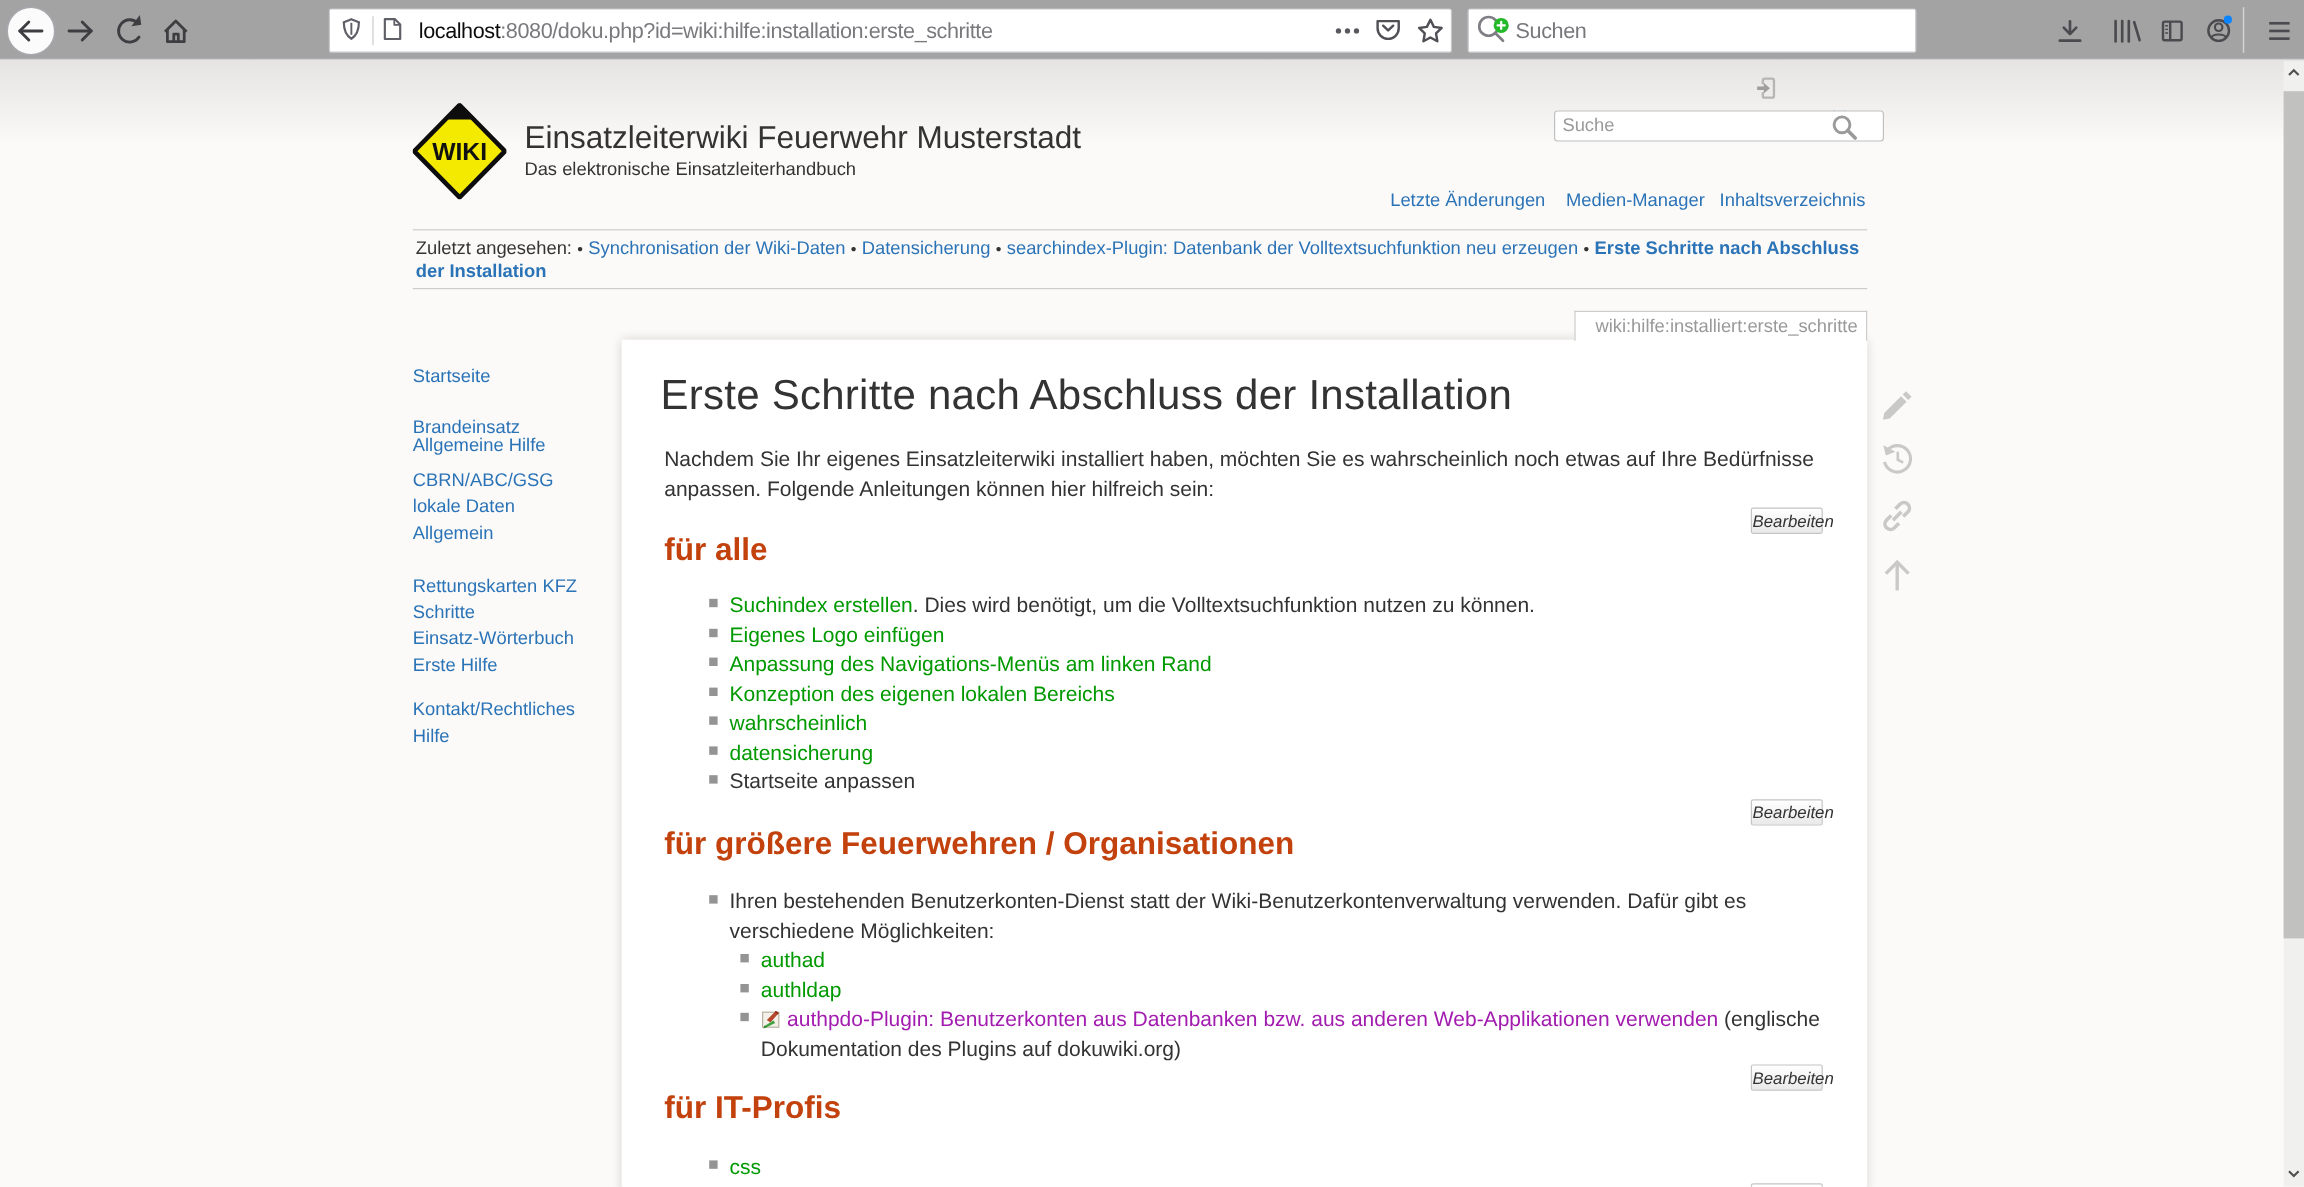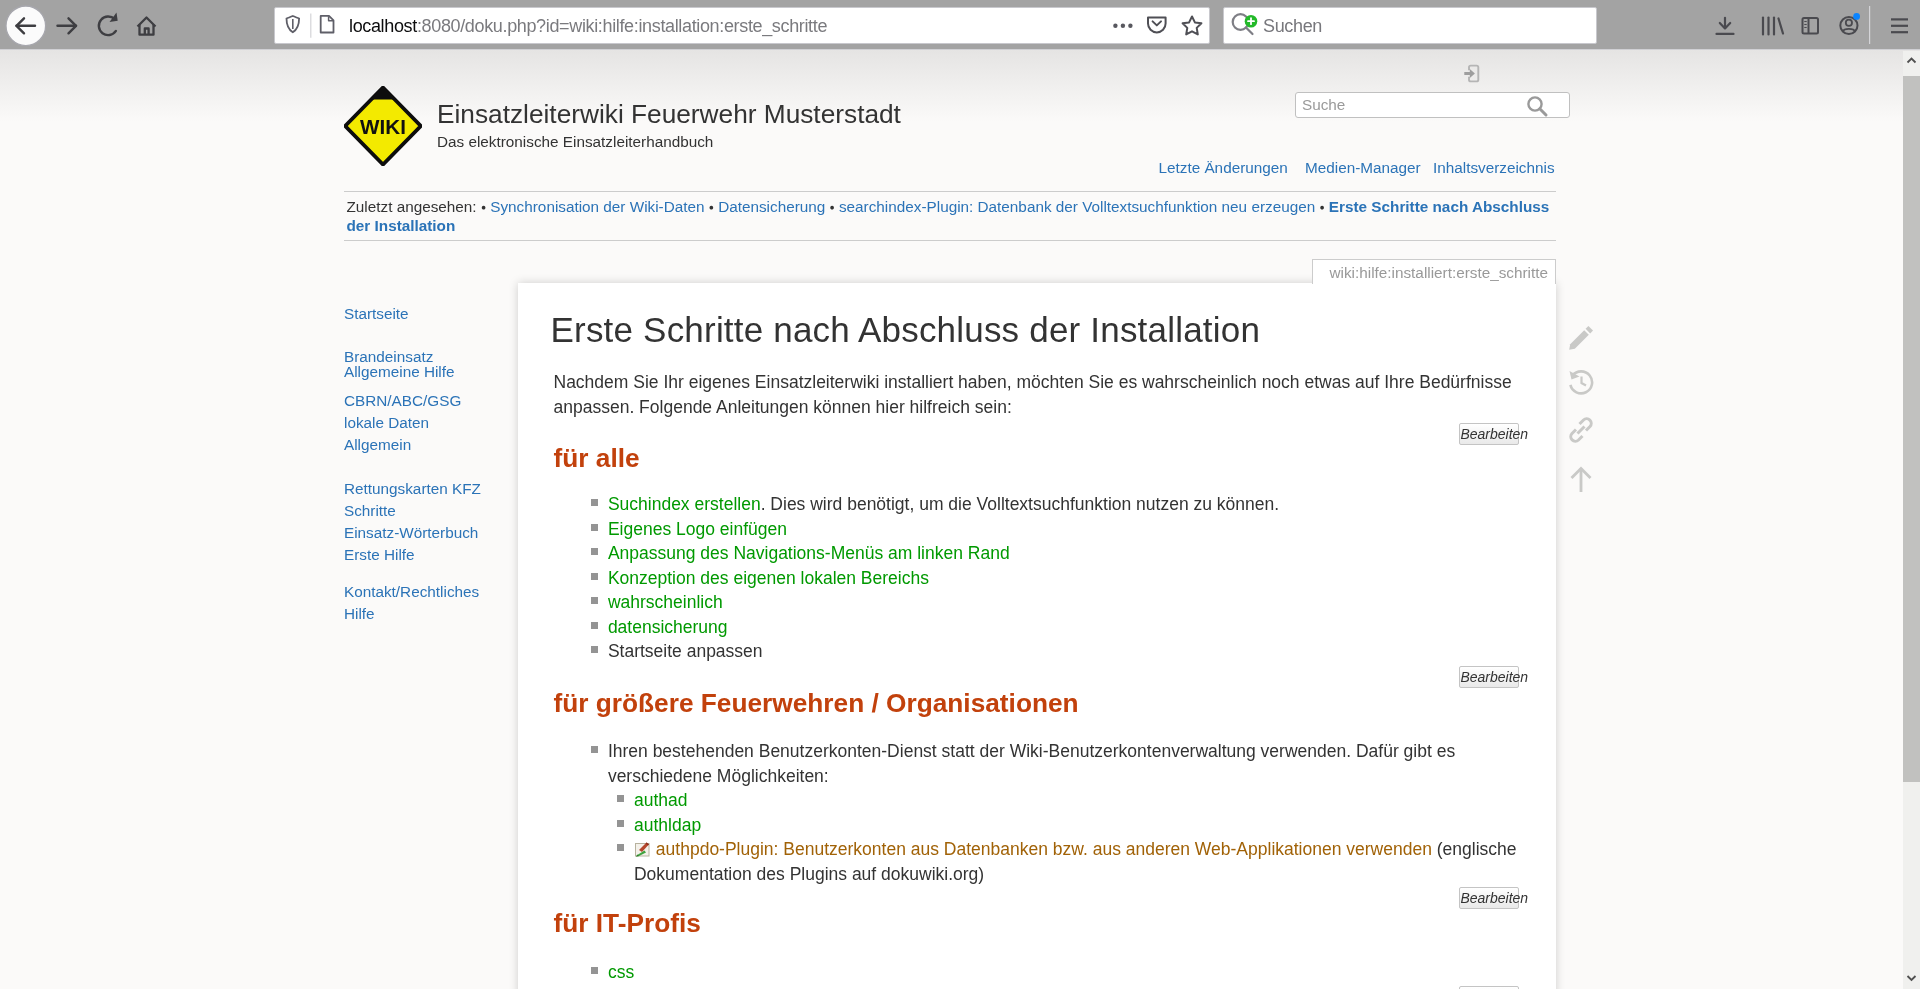--- a/index.html
+++ b/index.html
@@ -38,21 +38,21 @@
   
   .snav { position:absolute; left:344px; font-size:15.3px; line-height:15.3px; color:#2b73b7; }
 
   
   #page { position:absolute; left:518px; top:283px; width:1038px; height:760px; background:#fff; box-shadow:0 0 9px rgba(0,0,0,0.18); }
   #pageid { position:absolute; left:1312px; top:258.5px; width:244px; height:25px; background:#fff; border:1px solid #ccc; border-bottom:0; font-size:15.3px; color:#999; text-align:right; padding:4px 7px 0 0; z-index:5; }
   #page h1 { position:absolute; left:32.5px; letter-spacing:0.2px; font-size:35px; line-height:35px; font-weight:normal; color:#333; white-space:nowrap; }
   #page h2 { position:absolute; left:35.5px; font-size:26.25px; line-height:26.25px; font-weight:bold; color:#c2410c; white-space:nowrap; }
   #page p, #page ul { position:absolute; left:35.5px; width:966px; font-size:17.5px; line-height:24.5px; color:#333; }
   #page a.wl1 { color:#090; }
-  #page a.ext { color:#a16207; }
+  #page a.ext { color:#a21caf; }
   ul { list-style:none; }
   ul li { position:relative; padding-left:54.4px; }
   ul li::before { content:""; position:absolute; left:37px; top:7px; width:7px; height:7px; background:#949494; }
   ul ul { position:static !important; width:auto !important; }
   ul li li { padding-left:26.1px; margin-left:0; }
   ul li li::before { left:9.6px; }
   .editbtn { position:absolute; right:36.6px; width:60px; height:22px; background:linear-gradient(to bottom,#ffffff,#e9e9e9); border:1px solid #c4c4c4; border-radius:2px; font-size:14px; line-height:20px; color:#333; text-align:center;font-style:italic; }
   .ptool { position:absolute; left:1567px; }
 </style></head>
 <body>

